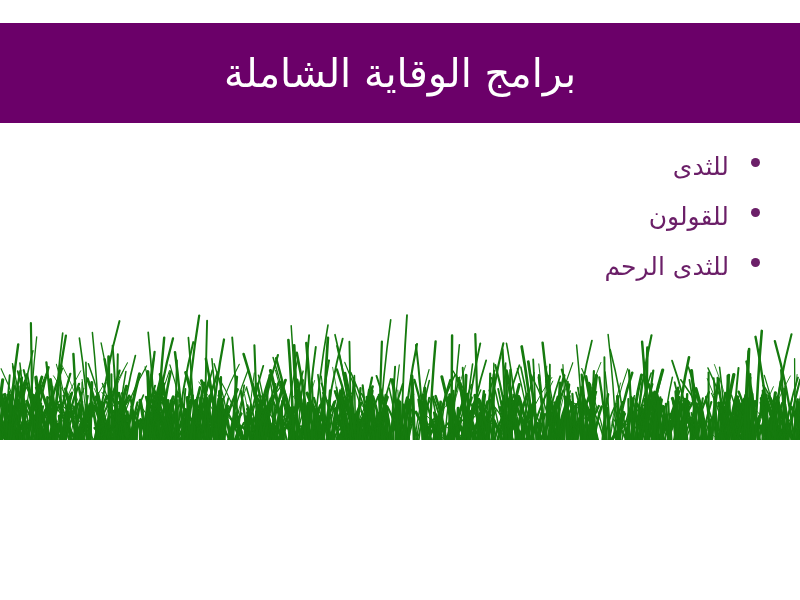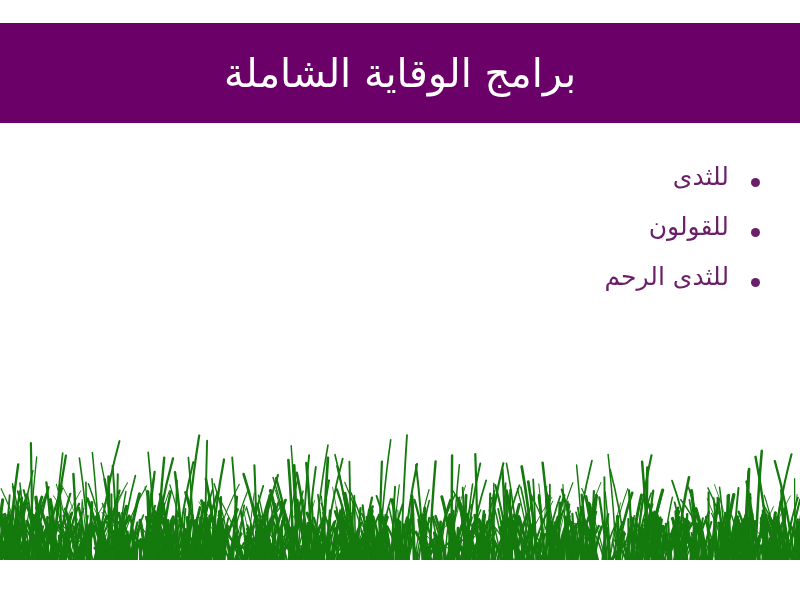--- a/index.html
+++ b/index.html
@@ -4,21 +4,21 @@
 <title>Slide</title>
 <style>
   html, body {
     margin: 0;
     padding: 0;
     background: #ffffff;
   }
   #slide {
     position: relative;
     width: 800px;
-    height: 560px;
+    height: 440px;
     background: #ffffff;
     overflow: hidden;
     font-family: "DejaVu Sans", "Liberation Sans", sans-serif;
   }
 
   
   #title-banner {
     position: absolute;
     left: 0;
     top: 23px;
@@ -51,21 +51,21 @@
     top: 142px;
     width: 430px;
     direction: rtl;
     list-style: none;
     margin: 0;
     padding: 0;
   }
   #bullet-list li {
     display: flex;
     flex-direction: row;
-    align-items: flex-end;
+    align-items: center;
     justify-content: flex-start;
     height: 50px;
     direction: rtl;
   }
   .bullet-dot {
     flex: 0 0 auto;
     width: 9px;
     height: 9px;
     border-radius: 50%;
     background: #6B1F68;

